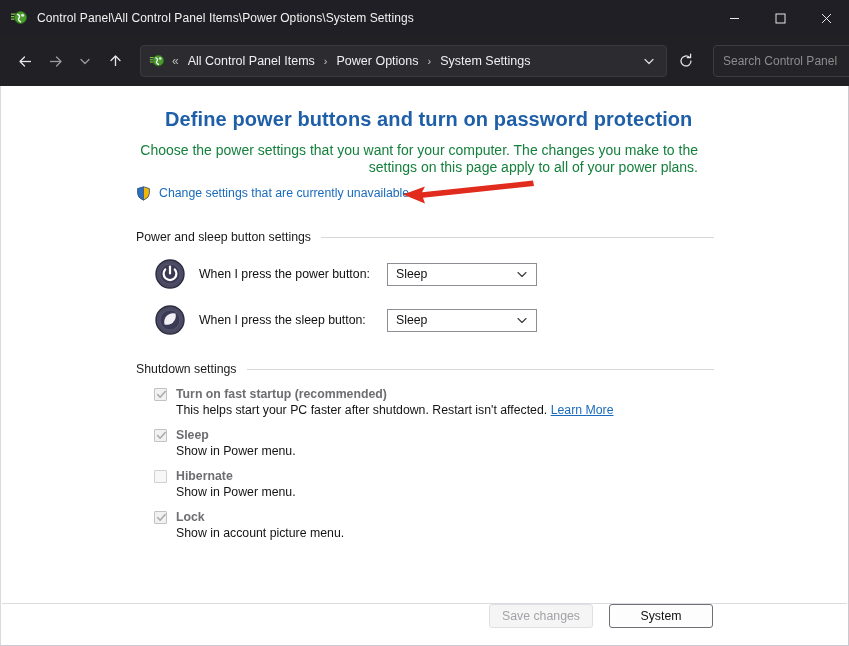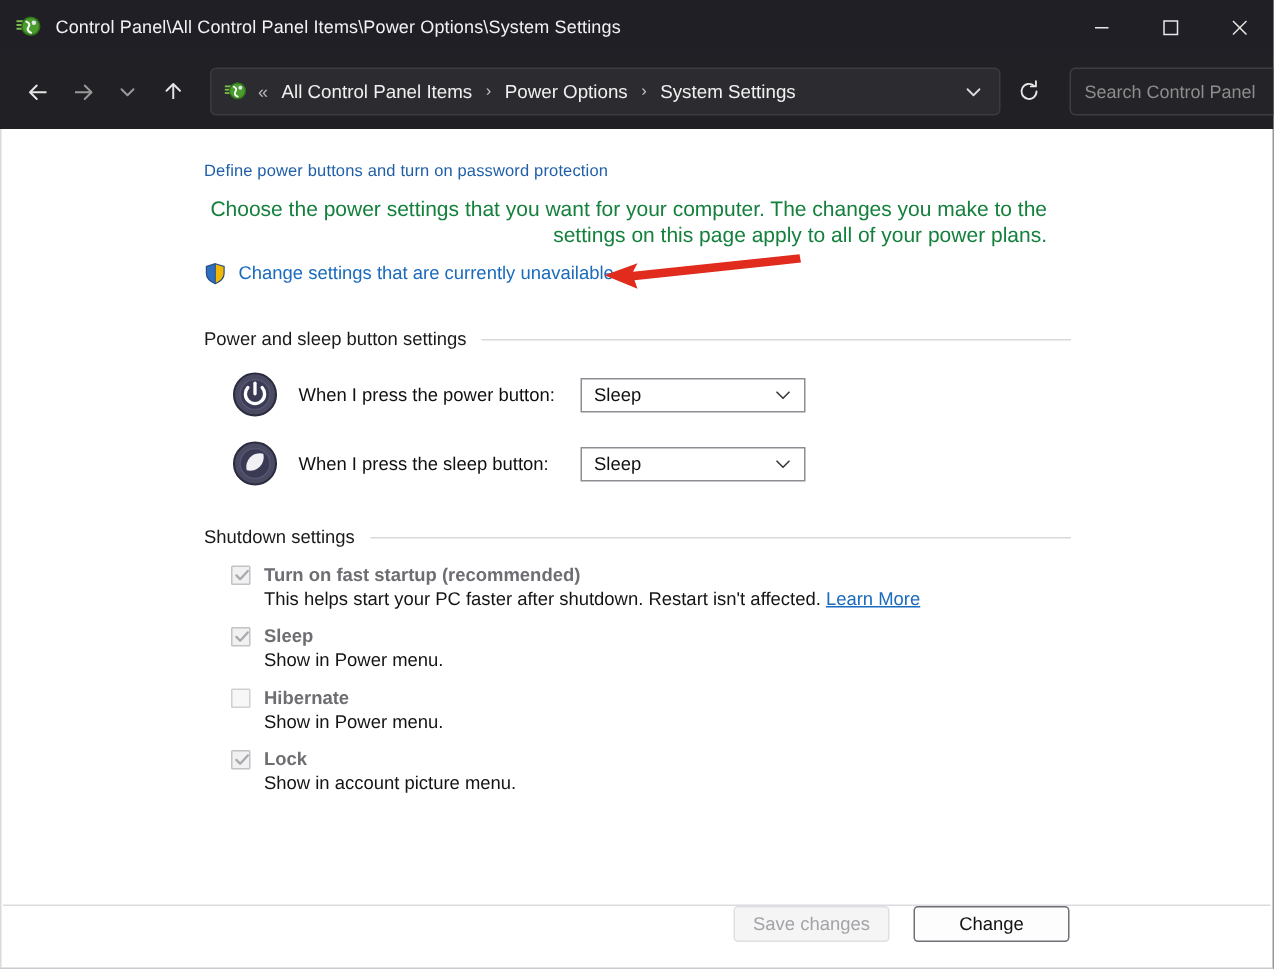--- a/index.html
+++ b/index.html
@@ -165,24 +165,25 @@
 
   #page {
     position: absolute;
     left: 135px;
     top: 22px;
     width: 578px;
   }
 
   #page-title {
     color: #1f5fa8;
-    font-size: 11px;
-    font-weight: normal;
+    font-size: 20px;
+    font-weight: bold;
     margin-bottom: 11px;
     letter-spacing: .1px;
+    margin-left: 29px;
   }
   #page-desc {
     color: #15803d;
     font-size: 14px;
     line-height: 17px;
     width: 562px;
     margin-bottom: 10px;
     text-align: right;
   }
 
@@ -568,17 +569,17 @@
         <span class="cb-text cb-title">Lock</span>
       </div>
       <div class="cb-sub sub-row">Show in account picture menu.</div>
 
     </div>
 
     <div id="footer-rule"></div>
 
     <div id="footer">
       <div class="btn disabled">Save changes</div>
-      <div class="btn normal">Change</div>
+      <div class="btn normal">System</div>
     </div>
 
   </div>
 </div>
 
 </body></html>

